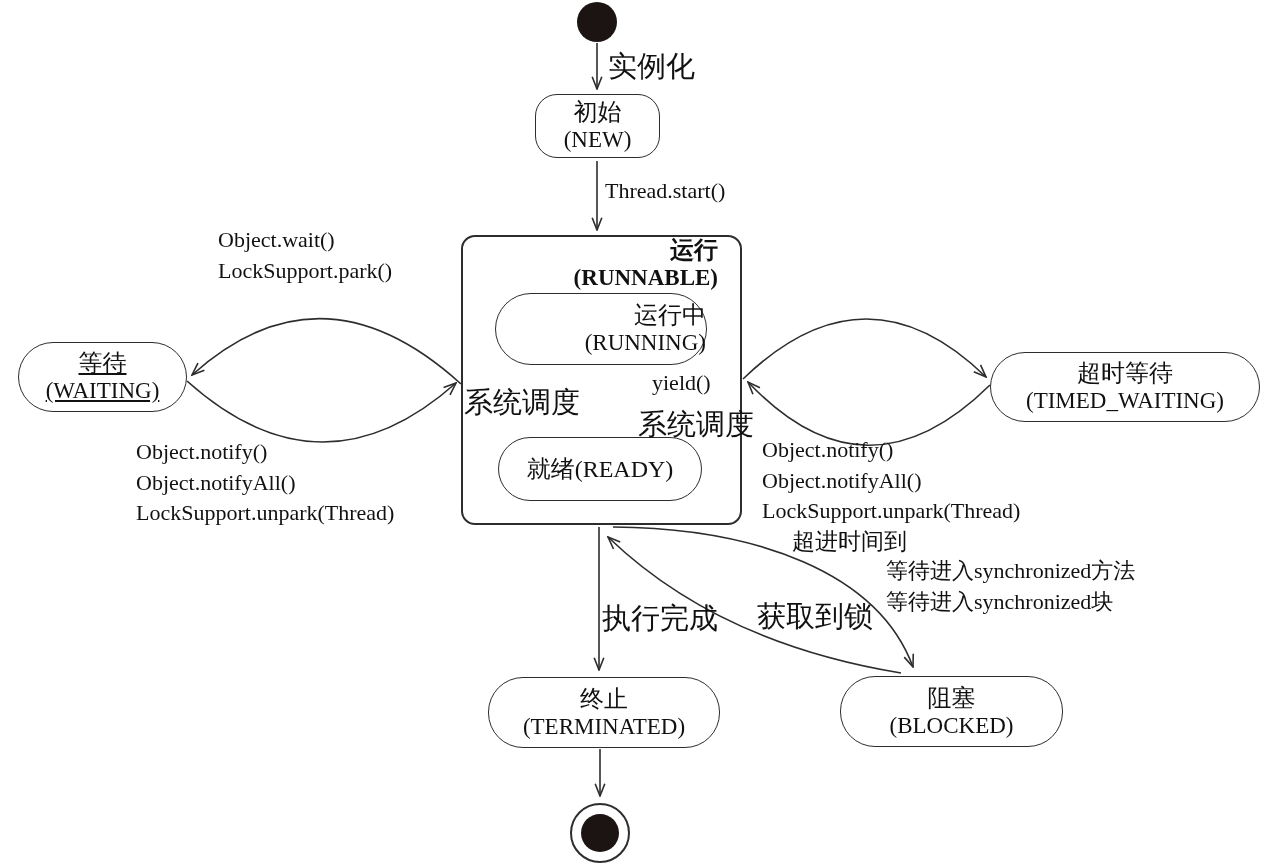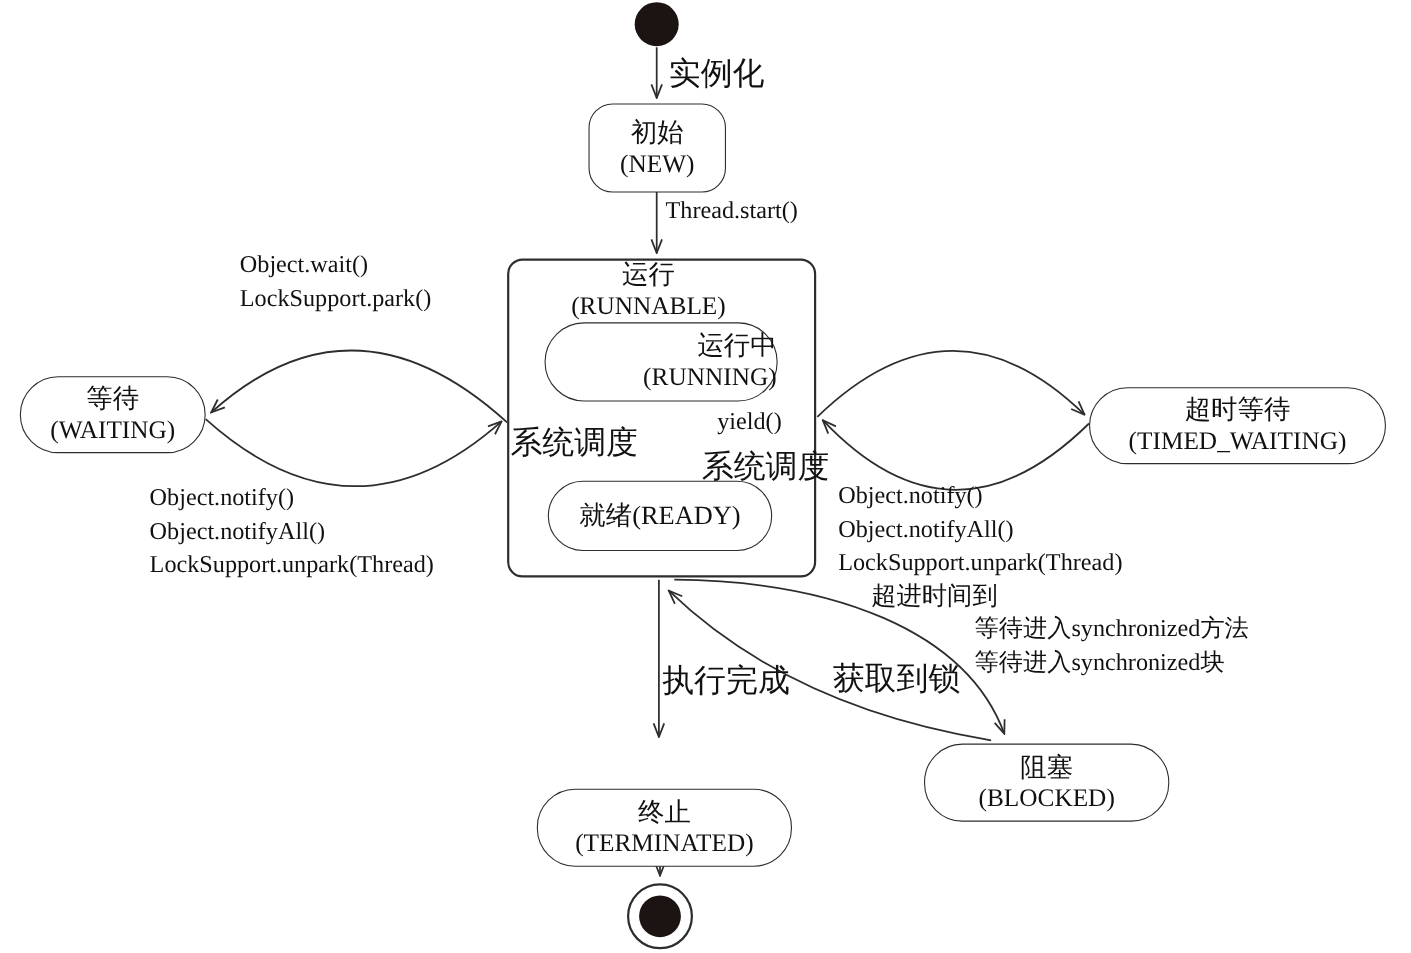--- a/index.html
+++ b/index.html
@@ -12,28 +12,28 @@
 
   
   .state{
     position:absolute;box-sizing:border-box;border:1.6px solid #2d2d2d;background:#ffffff;
     display:flex;flex-direction:column;align-items:center;justify-content:center;
     text-align:center;line-height:27px;
   }
   .cn{font-size:24px;}
   .en{font-size:23px;}
   #start-dot{position:absolute;left:577px;top:2px;width:40px;height:40px;border-radius:50%;background:#1b1412;}
-  #state-new{left:535px;top:94px;width:125px;height:81px;border-radius:22px;}
+  #state-new{left:535px;top:94px;width:125px;height:64px;border-radius:22px;}
   #runnable-box{left:461px;top:235px;width:281px;height:290px;border-radius:14px;border-width:2px;background:#ffffff;}
-  #runnable-title{position:absolute;left:461px;top:237px;width:257px;text-align:center;line-height:27px;}
+  #runnable-title{position:absolute;left:461px;top:237px;width:257px;text-align:right;line-height:27px;font-weight:bold;}
   #state-running{left:495px;top:293px;width:212px;height:72px;border-radius:36px;align-items:flex-end;}
   #state-ready{left:498px;top:437px;width:204px;height:64px;border-radius:32px;text-align:right;}
-  #state-waiting{left:18px;top:342px;width:169px;height:70px;border-radius:35px;}
+  #state-waiting{left:18px;top:342px;width:169px;height:70px;border-radius:35px;text-decoration:underline;}
   #state-timed-waiting{left:990px;top:352px;width:270px;height:70px;border-radius:35px;align-items:center;}
-  #state-terminated{left:488px;top:677px;width:232px;height:71px;border-radius:35px;margin-top:40px;}
+  #state-terminated{left:488px;top:677px;width:232px;height:71px;border-radius:35px;}
   #state-blocked{left:840px;top:676px;width:223px;height:71px;border-radius:35px;}
   #final-outer{position:absolute;left:570px;top:803px;width:60px;height:60px;border:2px solid #2d2d2d;
     border-radius:50%;box-sizing:border-box;display:flex;align-items:center;justify-content:center;}
   #final-inner{width:38px;height:38px;border-radius:50%;background:#1b1412;}
 
   
   .lbl{position:absolute;white-space:nowrap;font-size:29px;}
   .code{font-size:22px;}
   .grp{position:absolute;white-space:nowrap;font-size:22px;line-height:30.5px;}
   #lbl-instantiate{left:608px;top:47px;}

